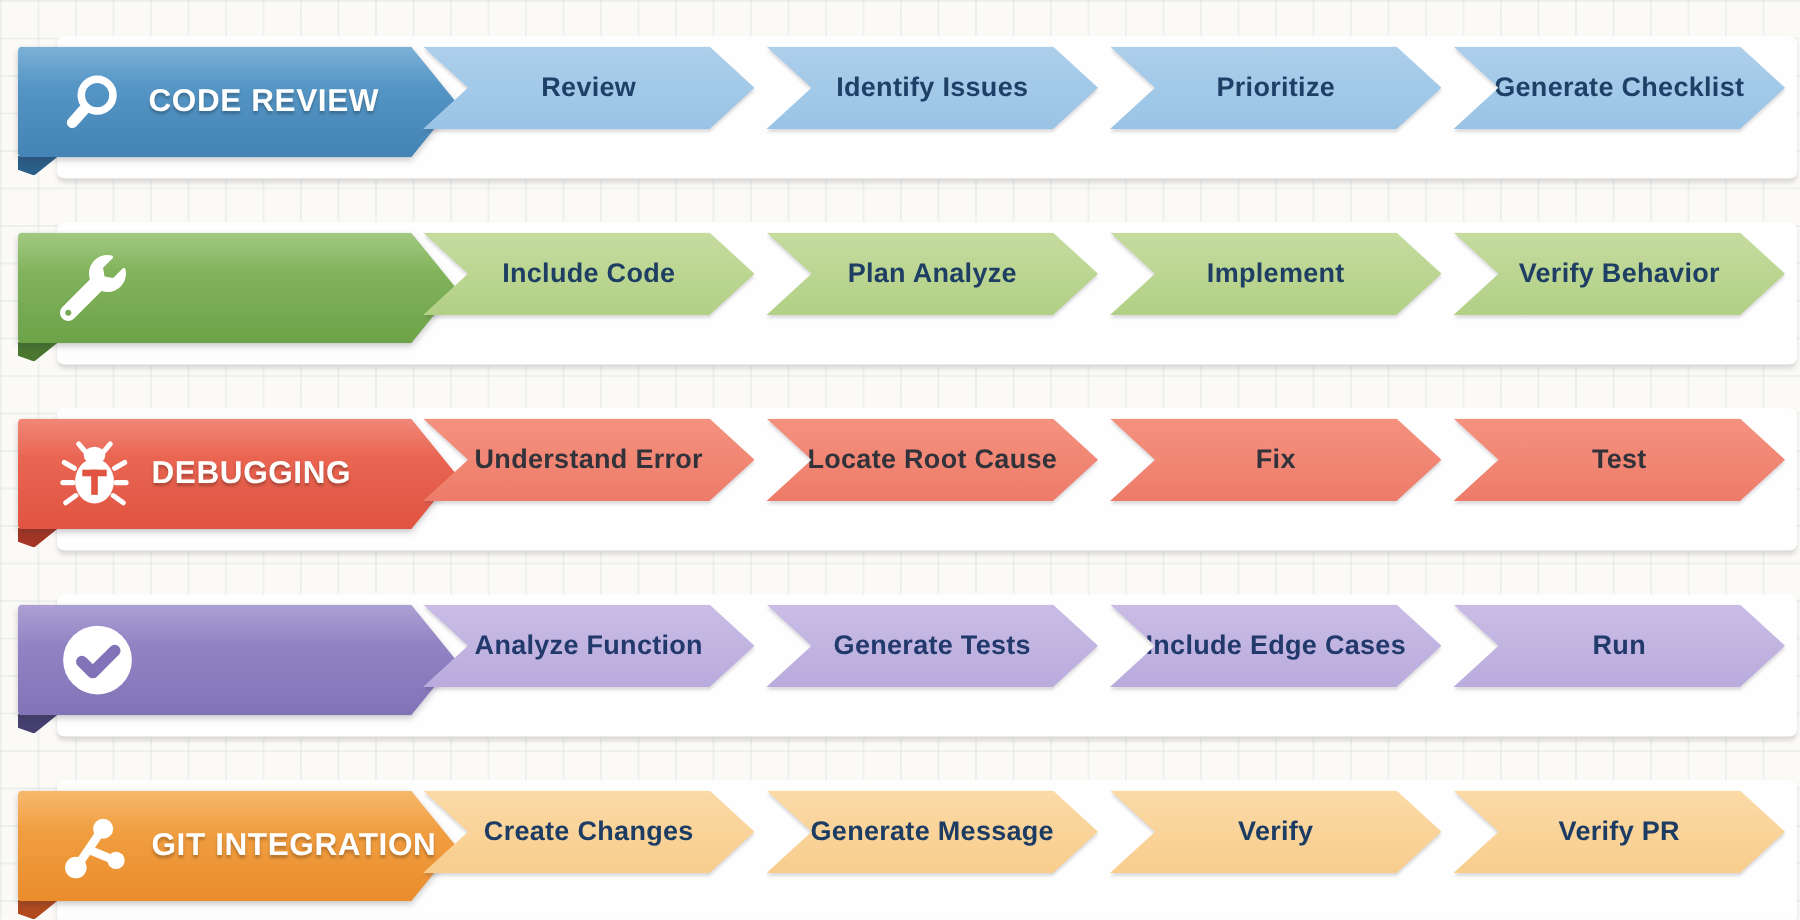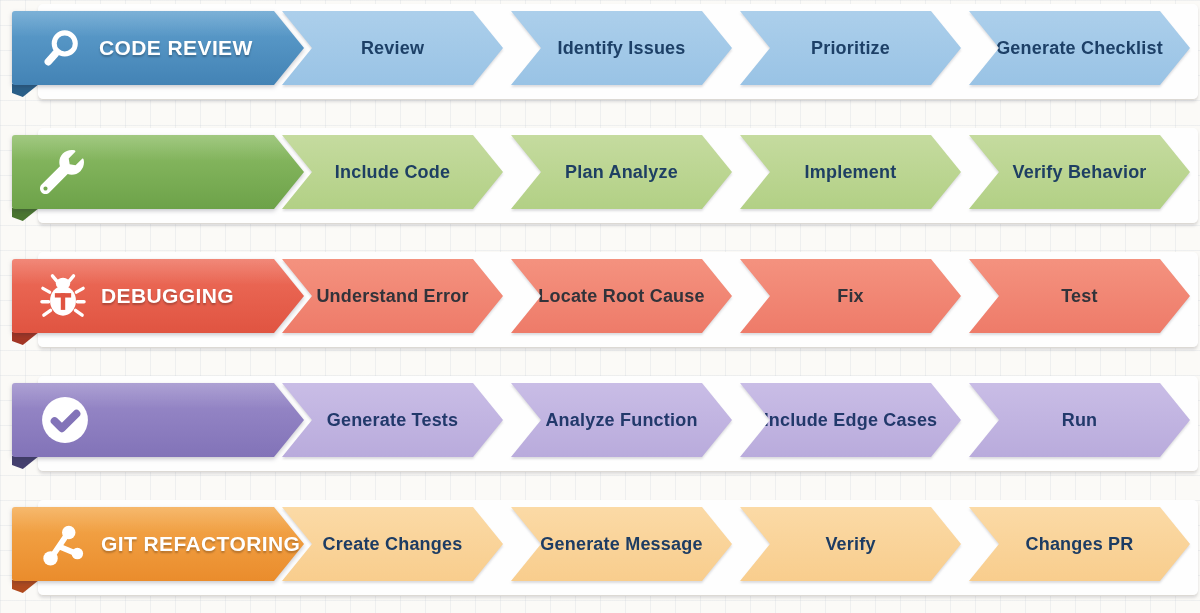--- a/index.html
+++ b/index.html
@@ -1,19 +1,19 @@
 <!DOCTYPE html>
 <html><head>
 <meta charset="utf-8">
 <style>
   html,body{margin:0;padding:0;}
   body{font-family:"Liberation Sans","DejaVu Sans",sans-serif;}
   .canvas{
     position:relative;width:1200px;height:613px;overflow:hidden;box-sizing:border-box;
-    padding-top:4px;
+    padding-top:24px;
     background-color:#fbfaf7;
     background-image:
       linear-gradient(rgba(200,208,216,.25) 1px, transparent 1px),
       linear-gradient(90deg, rgba(200,208,216,.25) 1px, transparent 1px);
     background-size:25px 25px;
   }
   .row{position:relative;height:96px;margin-bottom:28px;}
   .card{
     position:absolute;top:0;bottom:0;left:38px;right:2px;
     background:#fefefe;border-radius:5px;
@@ -38,21 +38,21 @@
     background-image:linear-gradient(180deg, rgba(255,255,255,.18), rgba(255,255,255,0) 35%),
                      linear-gradient(180deg, var(--h1), var(--h2));
     display:flex;align-items:center;
   }
   .icon{flex:0 0 auto;margin-left:28px;margin-right:15px;display:flex;align-items:center;}
   .head-label{
     color:#ffffff;font-size:21px;font-weight:bold;letter-spacing:.4px;
     text-shadow:0 2px 2px rgba(0,0,0,.25);white-space:nowrap;
   }
   .steps{
-    position:absolute;left:282px;right:10px;top:7px;height:74px;z-index:2;
+    position:absolute;left:282px;right:10px;top:7px;height:55px;z-index:2;
     display:flex;gap:8px;
     filter:drop-shadow(0 2px 1px rgba(60,60,80,.18));
     justify-content:flex-end;
   }
   .step{
     flex:1 1 0;min-width:0;
     clip-path:polygon(0 0,calc(100% - 30px) 0,100% 50%,calc(100% - 30px) 100%,0 100%,30px 50%);
     background-image:linear-gradient(180deg, var(--s1), var(--s2));
     display:flex;align-items:center;justify-content:center;
   }
@@ -174,24 +174,24 @@
         <span class="icon">
           <svg width="50" height="50" viewBox="0 0 48 48">
             <circle cx="24" cy="24" r="22" fill="#fff"></circle>
             <path d="M14 25 l7 7 l14 -14" stroke="var(--h2)" stroke-width="7.5" fill="none" stroke-linecap="round" stroke-linejoin="round"></path>
           </svg>
         </span>
       </div>
     </div>
     <div class="steps">
       <div class="step">
+          <span>Analyze Function</span>
+        </div>
+      <div class="step">
           <span>Generate Tests</span>
-        </div>
-      <div class="step">
-          <span>Analyze Function</span>
         </div>
       <div class="step">
           <span>Include Edge Cases</span>
         </div>
       <div class="step">
           <span>Run</span>
         </div>
     </div>
   </section>
 
@@ -202,32 +202,32 @@
       <div class="head">
         <span class="icon">
           <svg width="46" height="46" viewBox="0 0 48 48">
             <path d="M12 38 L29 13" stroke="#fff" stroke-width="6" stroke-linecap="round"></path>
             <path d="M21 27 L38 34" stroke="#fff" stroke-width="6" stroke-linecap="round"></path>
             <circle cx="11" cy="39" r="7.5" fill="#fff"></circle>
             <circle cx="30" cy="12" r="7" fill="#fff"></circle>
             <circle cx="39" cy="34" r="6" fill="#fff"></circle>
           </svg>
         </span>
-        <span class="head-label">GIT REFACTORING</span>
+        <span class="head-label">GIT INTEGRATION</span>
       </div>
     </div>
     <div class="steps">
       <div class="step">
           <span>Create Changes</span>
         </div>
       <div class="step">
           <span>Generate Message</span>
         </div>
       <div class="step">
           <span>Verify</span>
         </div>
       <div class="step">
-          <span>Changes PR</span>
+          <span>Verify PR</span>
         </div>
     </div>
   </section>
 
 </div>
 
 </body></html>

